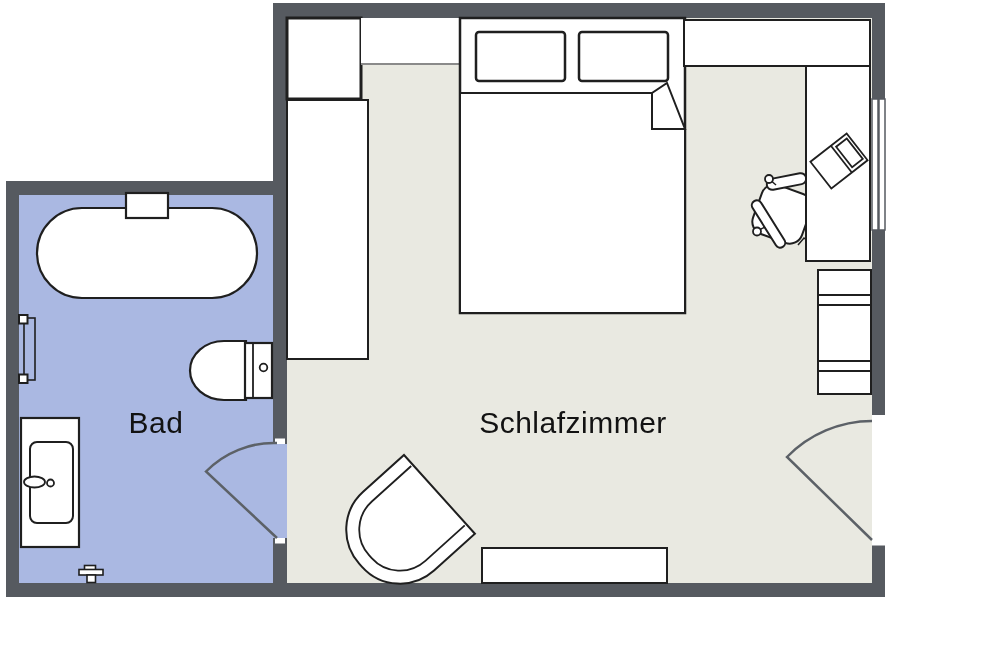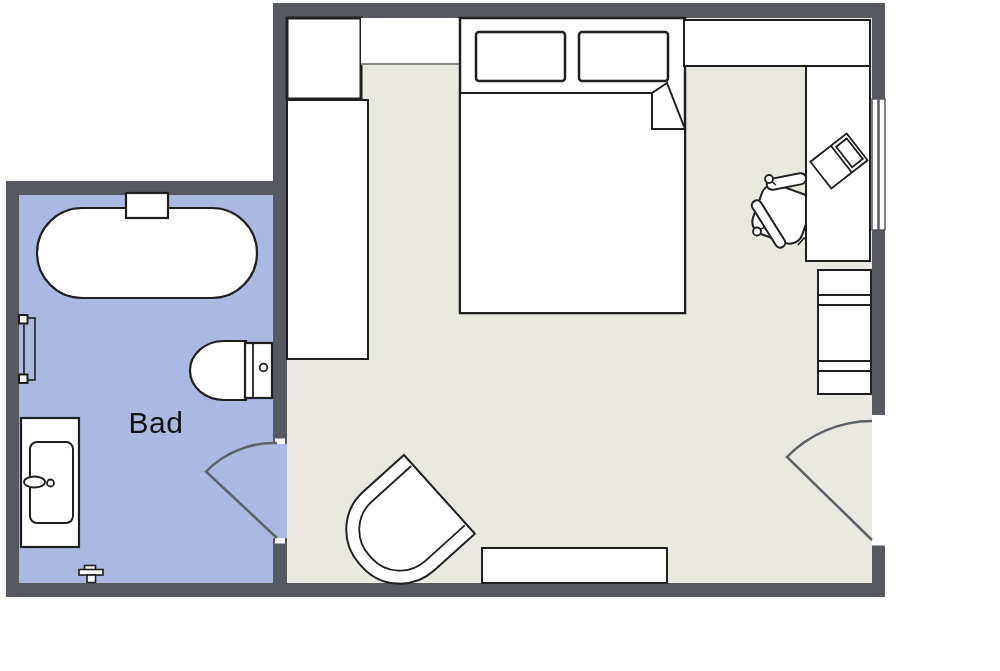--- a/index.html
+++ b/index.html
@@ -128,14 +128,15 @@
 
   <g stroke="#1f1f1f" fill="#ffffff" stroke-width="1.6">
     <rect x="84.5" y="565.5" width="11" height="4.5"></rect>
     <rect x="79" y="569.5" width="24" height="5.5"></rect>
     <rect x="87" y="575" width="8.5" height="7.5"></rect>
   </g>
 
 </svg>
 
   <div class="room-label" id="bad-label">Bad</div>
+  <div class="room-label" id="schlafzimmer-label">Schlafzimmer</div>
 
 </div>
 
 </body></html>

